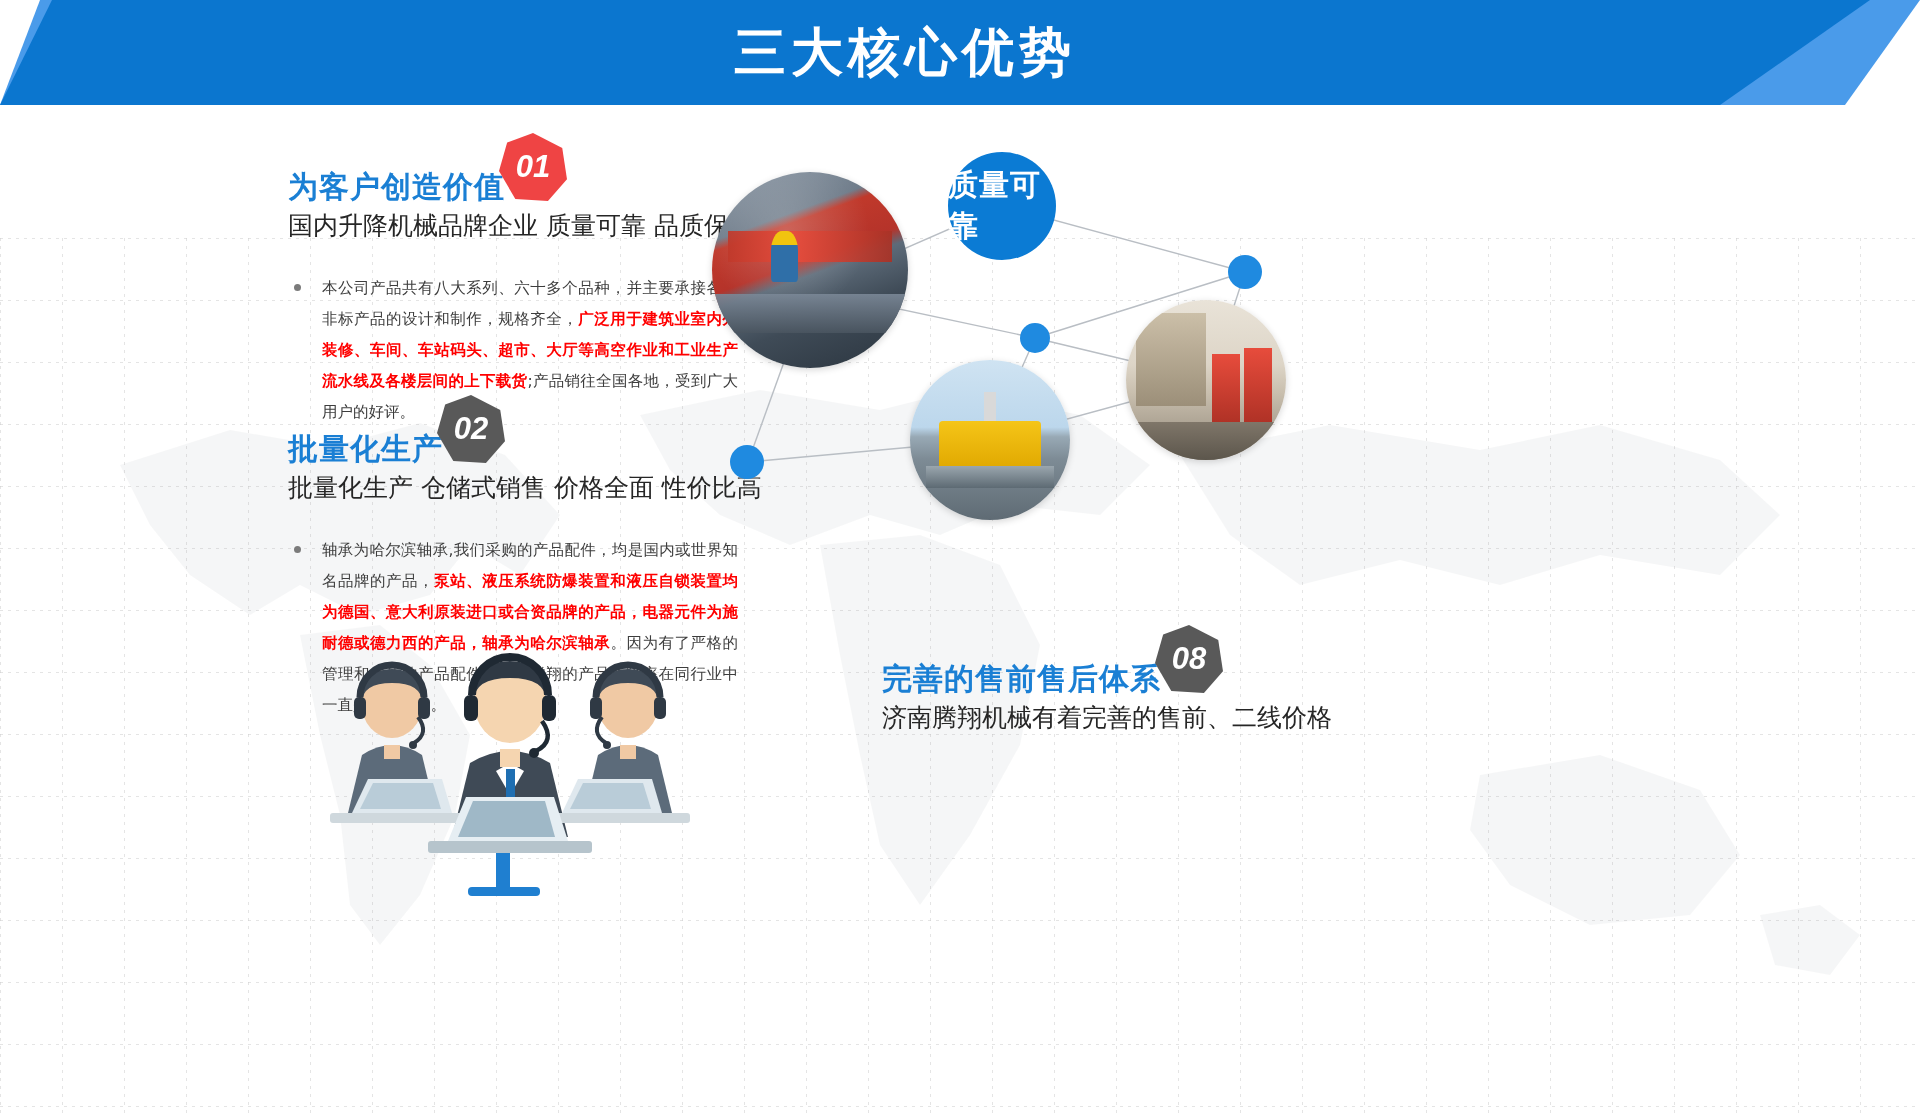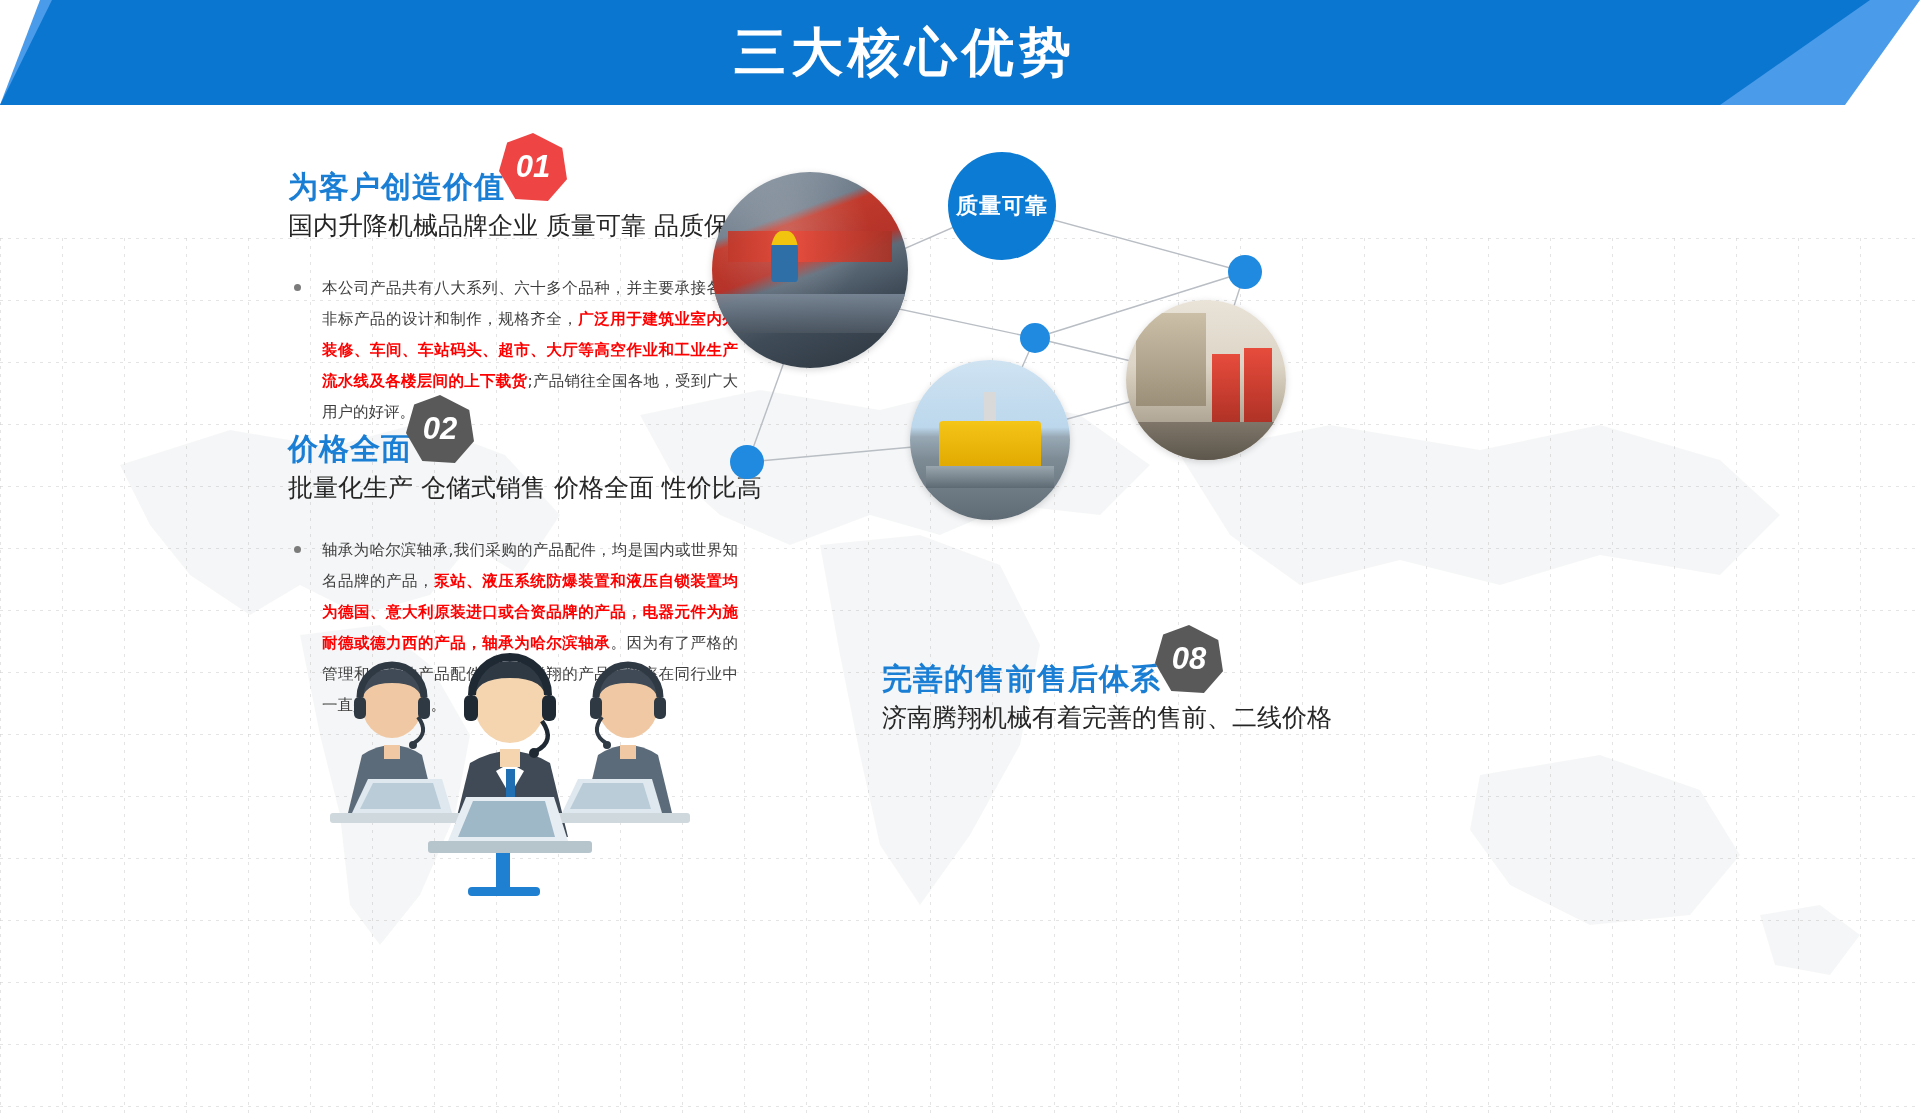--- a/index.html
+++ b/index.html
@@ -74,21 +74,21 @@
   #network { position:absolute; left:690px; top:120px; width:620px; height:420px; z-index:6; }
   .node-photo {
     position:absolute; border-radius:50%; overflow:hidden;
     box-shadow:0 2px 7px rgba(0,0,0,.16);
   }
   .node-dot { position:absolute; border-radius:50%; background:#1f8ae0; }
   #bubble-quality {
     position:absolute; left:258px; top:32px; width:108px; height:108px;
     border-radius:50%; background:#0b7bd4;
     display:flex; align-items:center; justify-content:center;
-    color:#fff; font-size:22px; font-weight:bold; letter-spacing:1px;
+    color:#fff; font-size:30px; font-weight:bold; letter-spacing:1px;
     font-family:"DejaVu Sans","Liberation Sans",sans-serif;
   }
 
   
   .ph-factory {
     width:100%; height:100%;
     background:
       radial-gradient(circle at 38% 30%, rgba(255,255,255,.22), transparent 45%),
       linear-gradient(160deg,#8d99a6 0%,#6f7c8a 26%,#c0392b 30%,#b5332a 46%,#5d6b79 52%,#3f4b57 70%,#2b353f 100%);
   }
@@ -209,21 +209,21 @@
   <div class="sec-sub">国内升降机械品牌企业 质量可靠 品质保证</div>
   <div class="bullets">
     <div class="bullet">
       <p><span>本公司产品共有八大系列、六十多个品种，并主要承接各种非标产品的设计和制作，规格齐全，</span><span class="hl">广泛用于建筑业室内外装修、车间、车站码头、超市、大厅等高空作业和工业生产流水线及各楼层间的上下载货</span><span>;产品销往全国各地，受到广大用户的好评。</span></p>
     </div>
   </div>
 </div>
 
 <div class="section" id="section-02">
   <div class="sec-head">
-    <div class="sec-title" style="color: rgb(26, 127, 212);">价格全面</div>
+    <div class="sec-title" style="color: rgb(26, 127, 212);">批量化生产</div>
     <div class="badge" style="background: rgb(89, 89, 89);">02</div>
   </div>
   <div class="sec-sub">批量化生产 仓储式销售 价格全面 性价比高</div>
   <div class="bullets">
     <div class="bullet">
       <p><span>轴承为哈尔滨轴承,我们采购的产品配件，均是国内或世界知名品牌的产品，</span><span class="hl">泵站、液压系统防爆装置和液压自锁装置均为德国、意大利原装进口或合资品牌的产品，电器元件为施耐德或德力西的产品，轴承为哈尔滨轴承</span><span>。因为有了严格的管理和优质的产品配件，济南腾翔的产品故障率在同行业中一直是非常低的。</span></p>
     </div>
   </div>
 </div>
 

